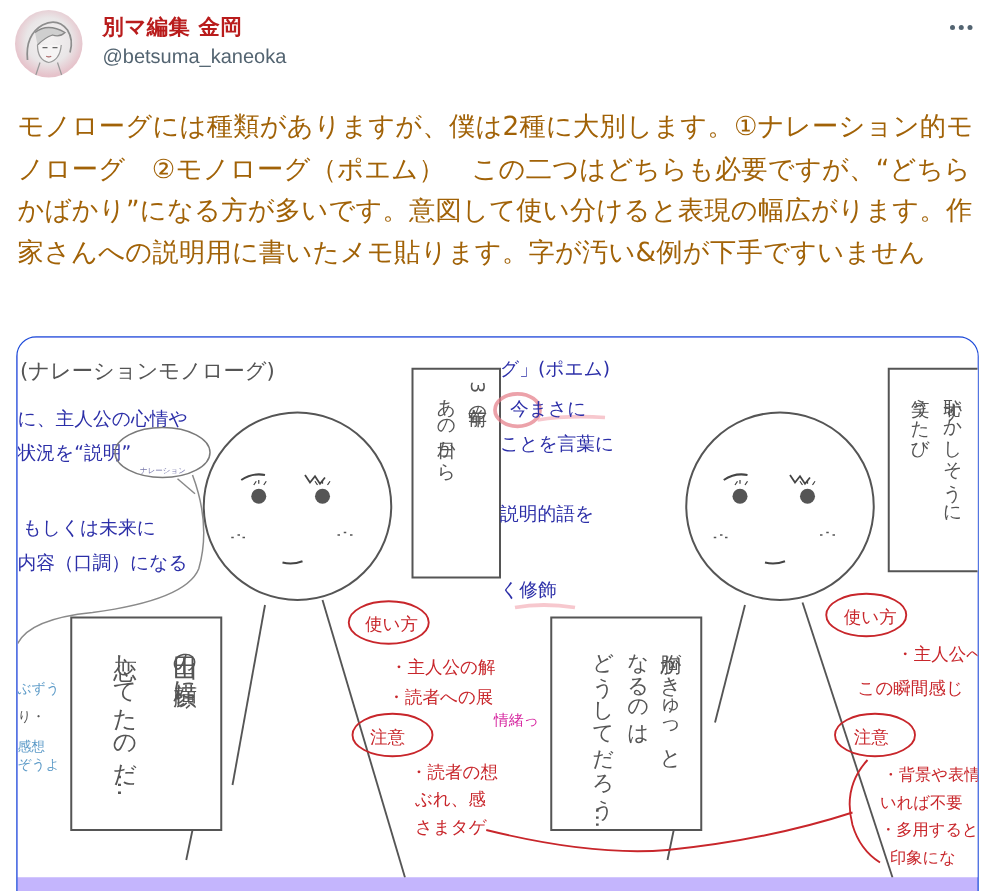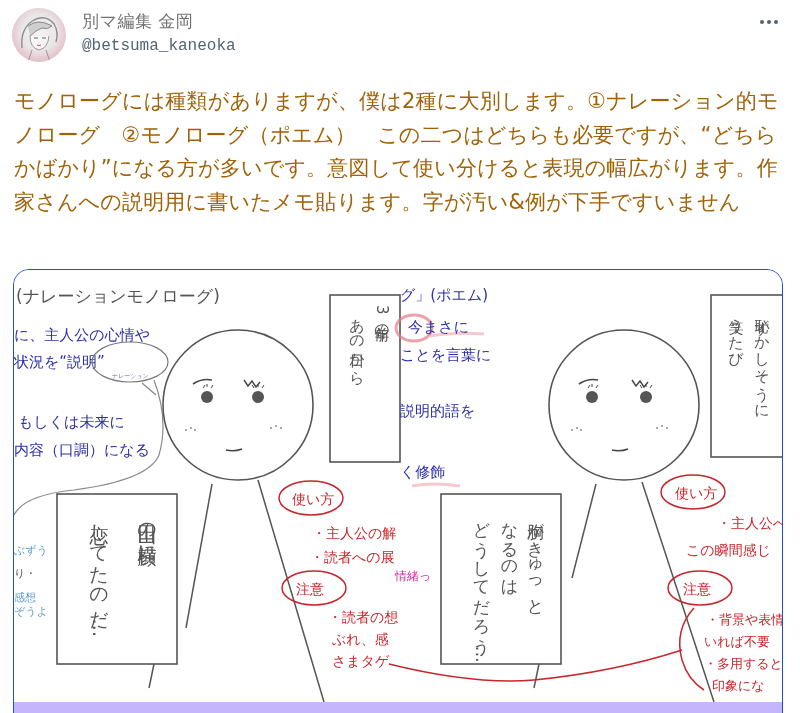--- a/index.html
+++ b/index.html
@@ -6,22 +6,22 @@
   html, body { width: 800px; height: 713px; background: #ffffff; overflow: hidden; }
   body { font-family: "DejaVu Sans", "Liberation Sans", sans-serif; color: #0f1419; position: relative; }
 
   .header { position: absolute; left: 0; top: 0; width: 800px; height: 70px; }
   .avatar {
     position: absolute; left: 12px; top: 8px; width: 54px; height: 54px; border-radius: 50%;
     background: radial-gradient(circle at 50% 45%, #f4f2f2 0%, #e9e6e7 45%, #e6c3cb 70%, #e3b5c0 100%);
     overflow: hidden;
   }
   .avatar svg { width: 54px; height: 54px; display: block; }
-  .display-name { position: absolute; left: 82px; top: 10px; font-size: 17px; font-weight: normal; color: #737373; letter-spacing: 0.5px; }
-  .handle { position: absolute; left: 82px; top: 37px; font-size: 16px; color: #536471; font-family: Liberation Mono, monospace; }
+  .display-name { position: absolute; left: 82px; top: 10px; font-size: 17px; font-weight: bold; color: #b91c1c; letter-spacing: 0.5px; }
+  .handle { position: absolute; left: 82px; top: 37px; font-size: 16px; color: #536471; font-family: Liberation Sans, sans-serif; }
   .more-btn { position: absolute; left: 752px; top: 12px; width: 34px; height: 20px; display: flex; align-items: center; justify-content: center; gap: 3px; cursor: pointer; }
   .more-btn .dot { width: 4px; height: 4px; border-radius: 50%; background: #536471; }
 
   .tweet-text {
     position: absolute; left: 14px; top: 85px; width: 772px;
     font-size: 21px; line-height: 33.5px; color: #a16207; letter-spacing: 0.2px;
     white-space: pre-wrap; word-break: break-all;
   }
 
   .media {

